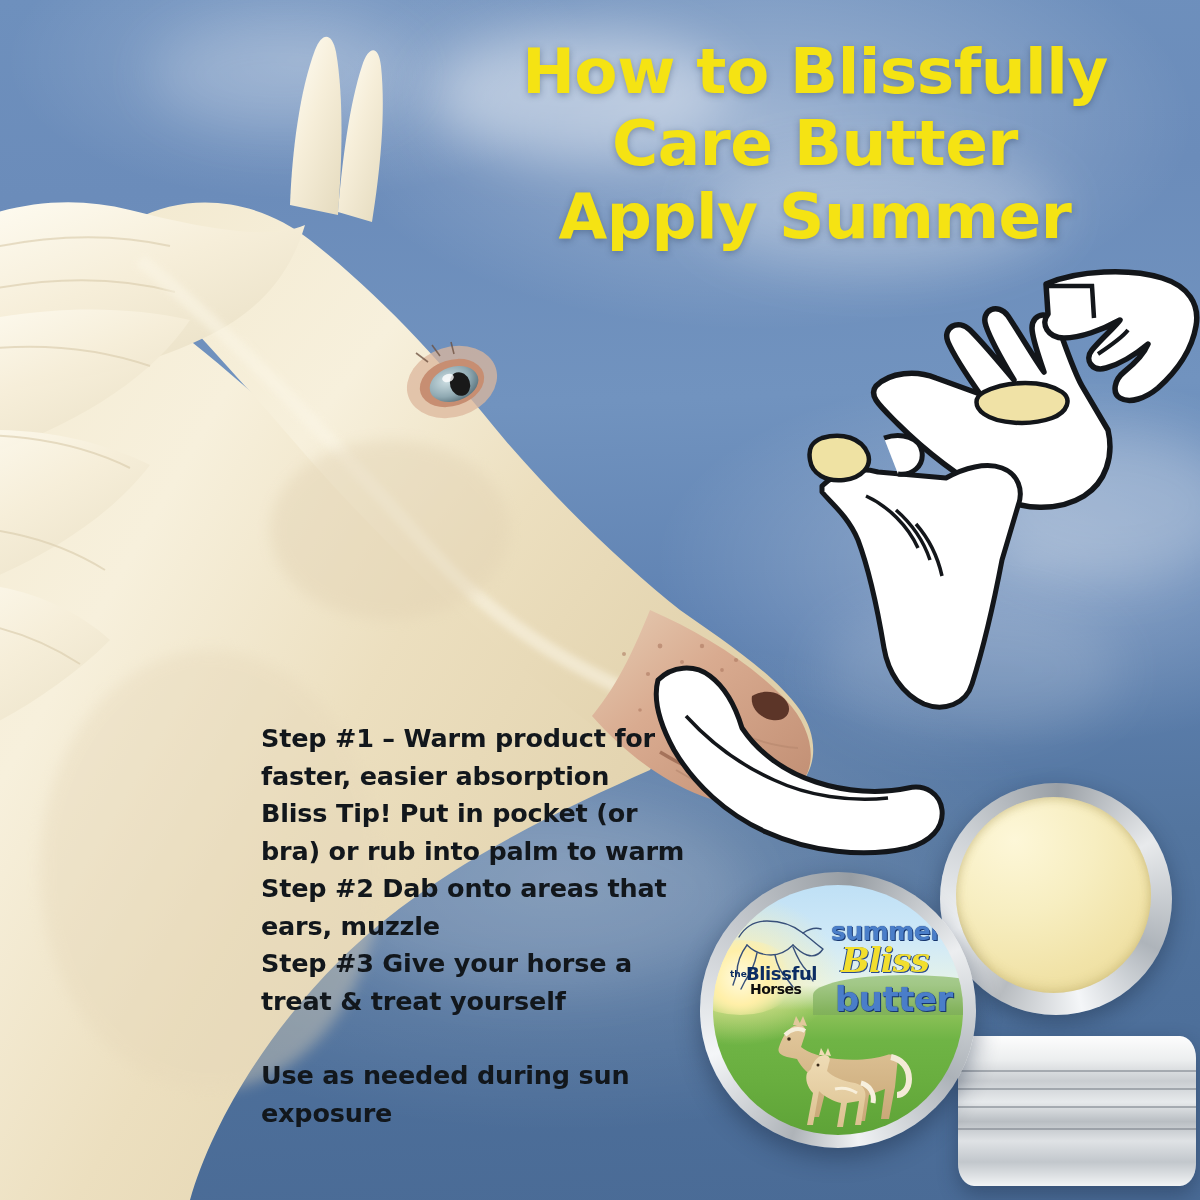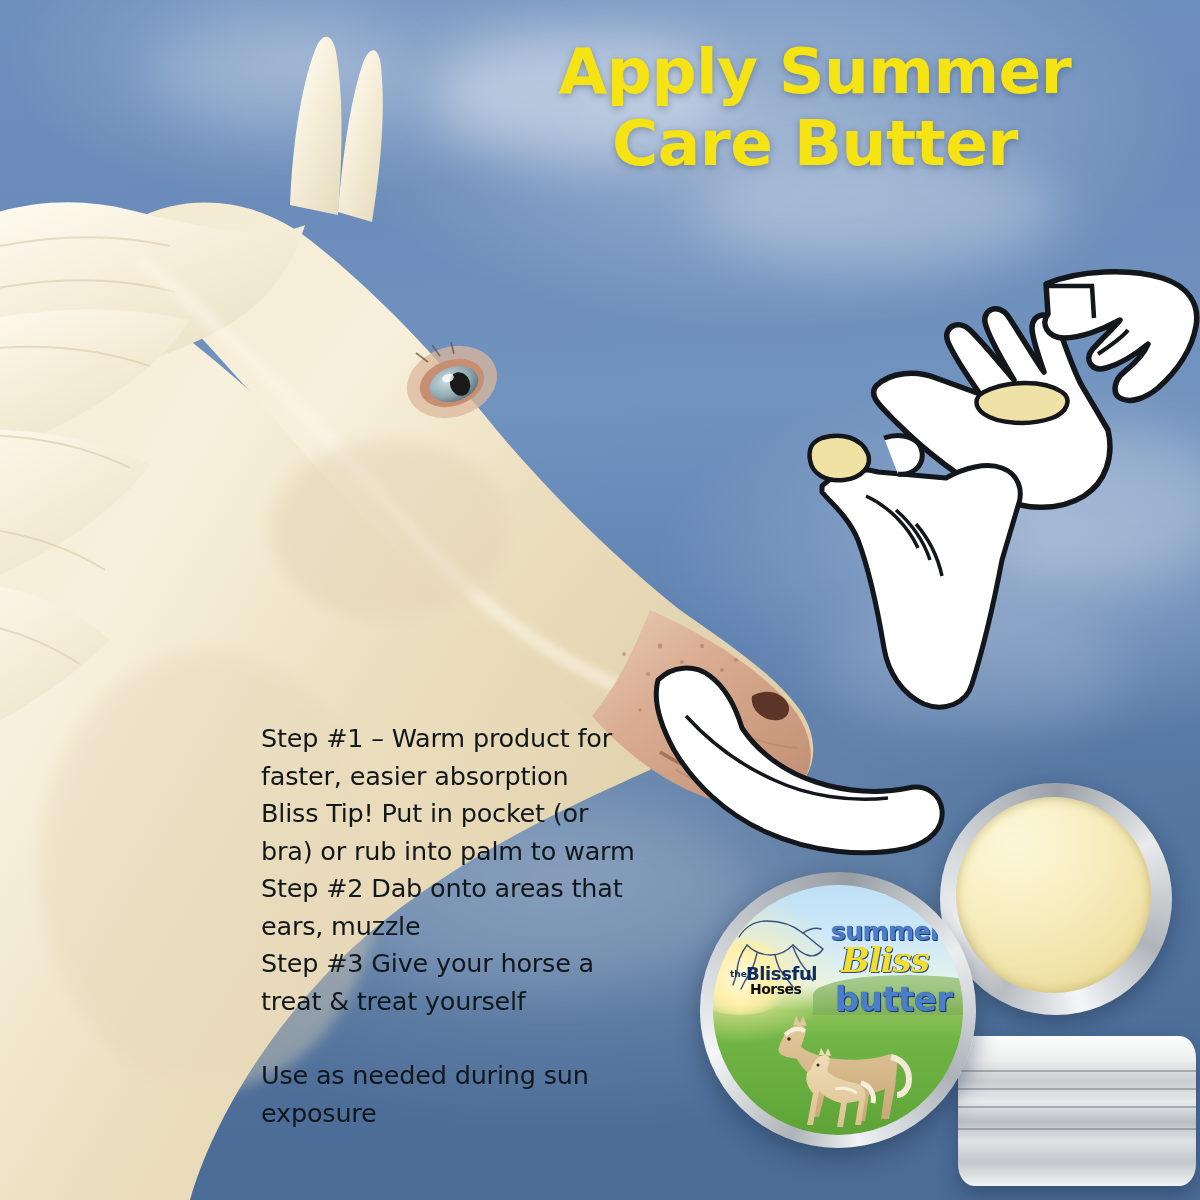--- a/index.html
+++ b/index.html
@@ -33,21 +33,21 @@
     font-weight:700;font-size:63px;line-height:1.15;
     letter-spacing:-.5px;
     text-shadow:0 2px 7px rgba(40,60,90,.40);
   }
   .title div{white-space:nowrap;}
 
   
   .steps{
     position:absolute;left:261px;top:720px;width:430px;
     color:#12171c;font-family:"DejaVu Sans", sans-serif;
-    font-weight:400;font-size:25.5px;line-height:37.5px;
+    font-weight:700;font-size:25.5px;line-height:37.5px;
     letter-spacing:-.2px;
   }
   .steps p{margin:0;}
   .steps .gap{height:37px;}
 
   
   .tin-open{
     position:absolute;left:940px;top:783px;width:232px;height:232px;border-radius:50%;
     background:
       conic-gradient(from 210deg,#b8bcc0,#f2f4f6 12%,#cfd3d7 26%,#9aa0a6 42%,#e8eaec 58%,#aeb4ba 74%,#f4f6f8 88%,#b8bcc0 100%);
@@ -242,22 +242,23 @@
         <circle cx="664" cy="644" r="2"></circle>
           <circle cx="680" cy="700" r="1.8"></circle>
       </g>
 
       <ellipse cx="430" cy="520" rx="120" ry="90" fill="#e2d3b4" opacity=".45" filter="url(#softer)"></ellipse>
       <ellipse cx="250" cy="860" rx="170" ry="220" fill="#e6d8ba" opacity=".40" filter="url(#softer)"></ellipse>
     </svg>
   </div>
 
   <div class="title">
+    <div>How to Blissfully</div>
+    <div>Care Butter</div>
     <div>Apply Summer</div>
-    <div>Care Butter</div>
   </div>
 
   <svg class="hand" style="left:862px;top:268px;width:340px;height:250px;" viewBox="0 0 340 250" xmlns="http://www.w3.org/2000/svg">
 
     <path d="M14,118 C28,104 54,102 74,110 L118,126 C104,106 92,88 86,74
              C80,60 96,50 108,62 C124,78 140,98 152,112
              C140,92 128,70 124,58 C118,42 136,34 146,48
              C158,66 172,90 182,104
              C176,86 170,70 170,60 C170,44 190,42 196,58
              C204,80 212,104 220,118

